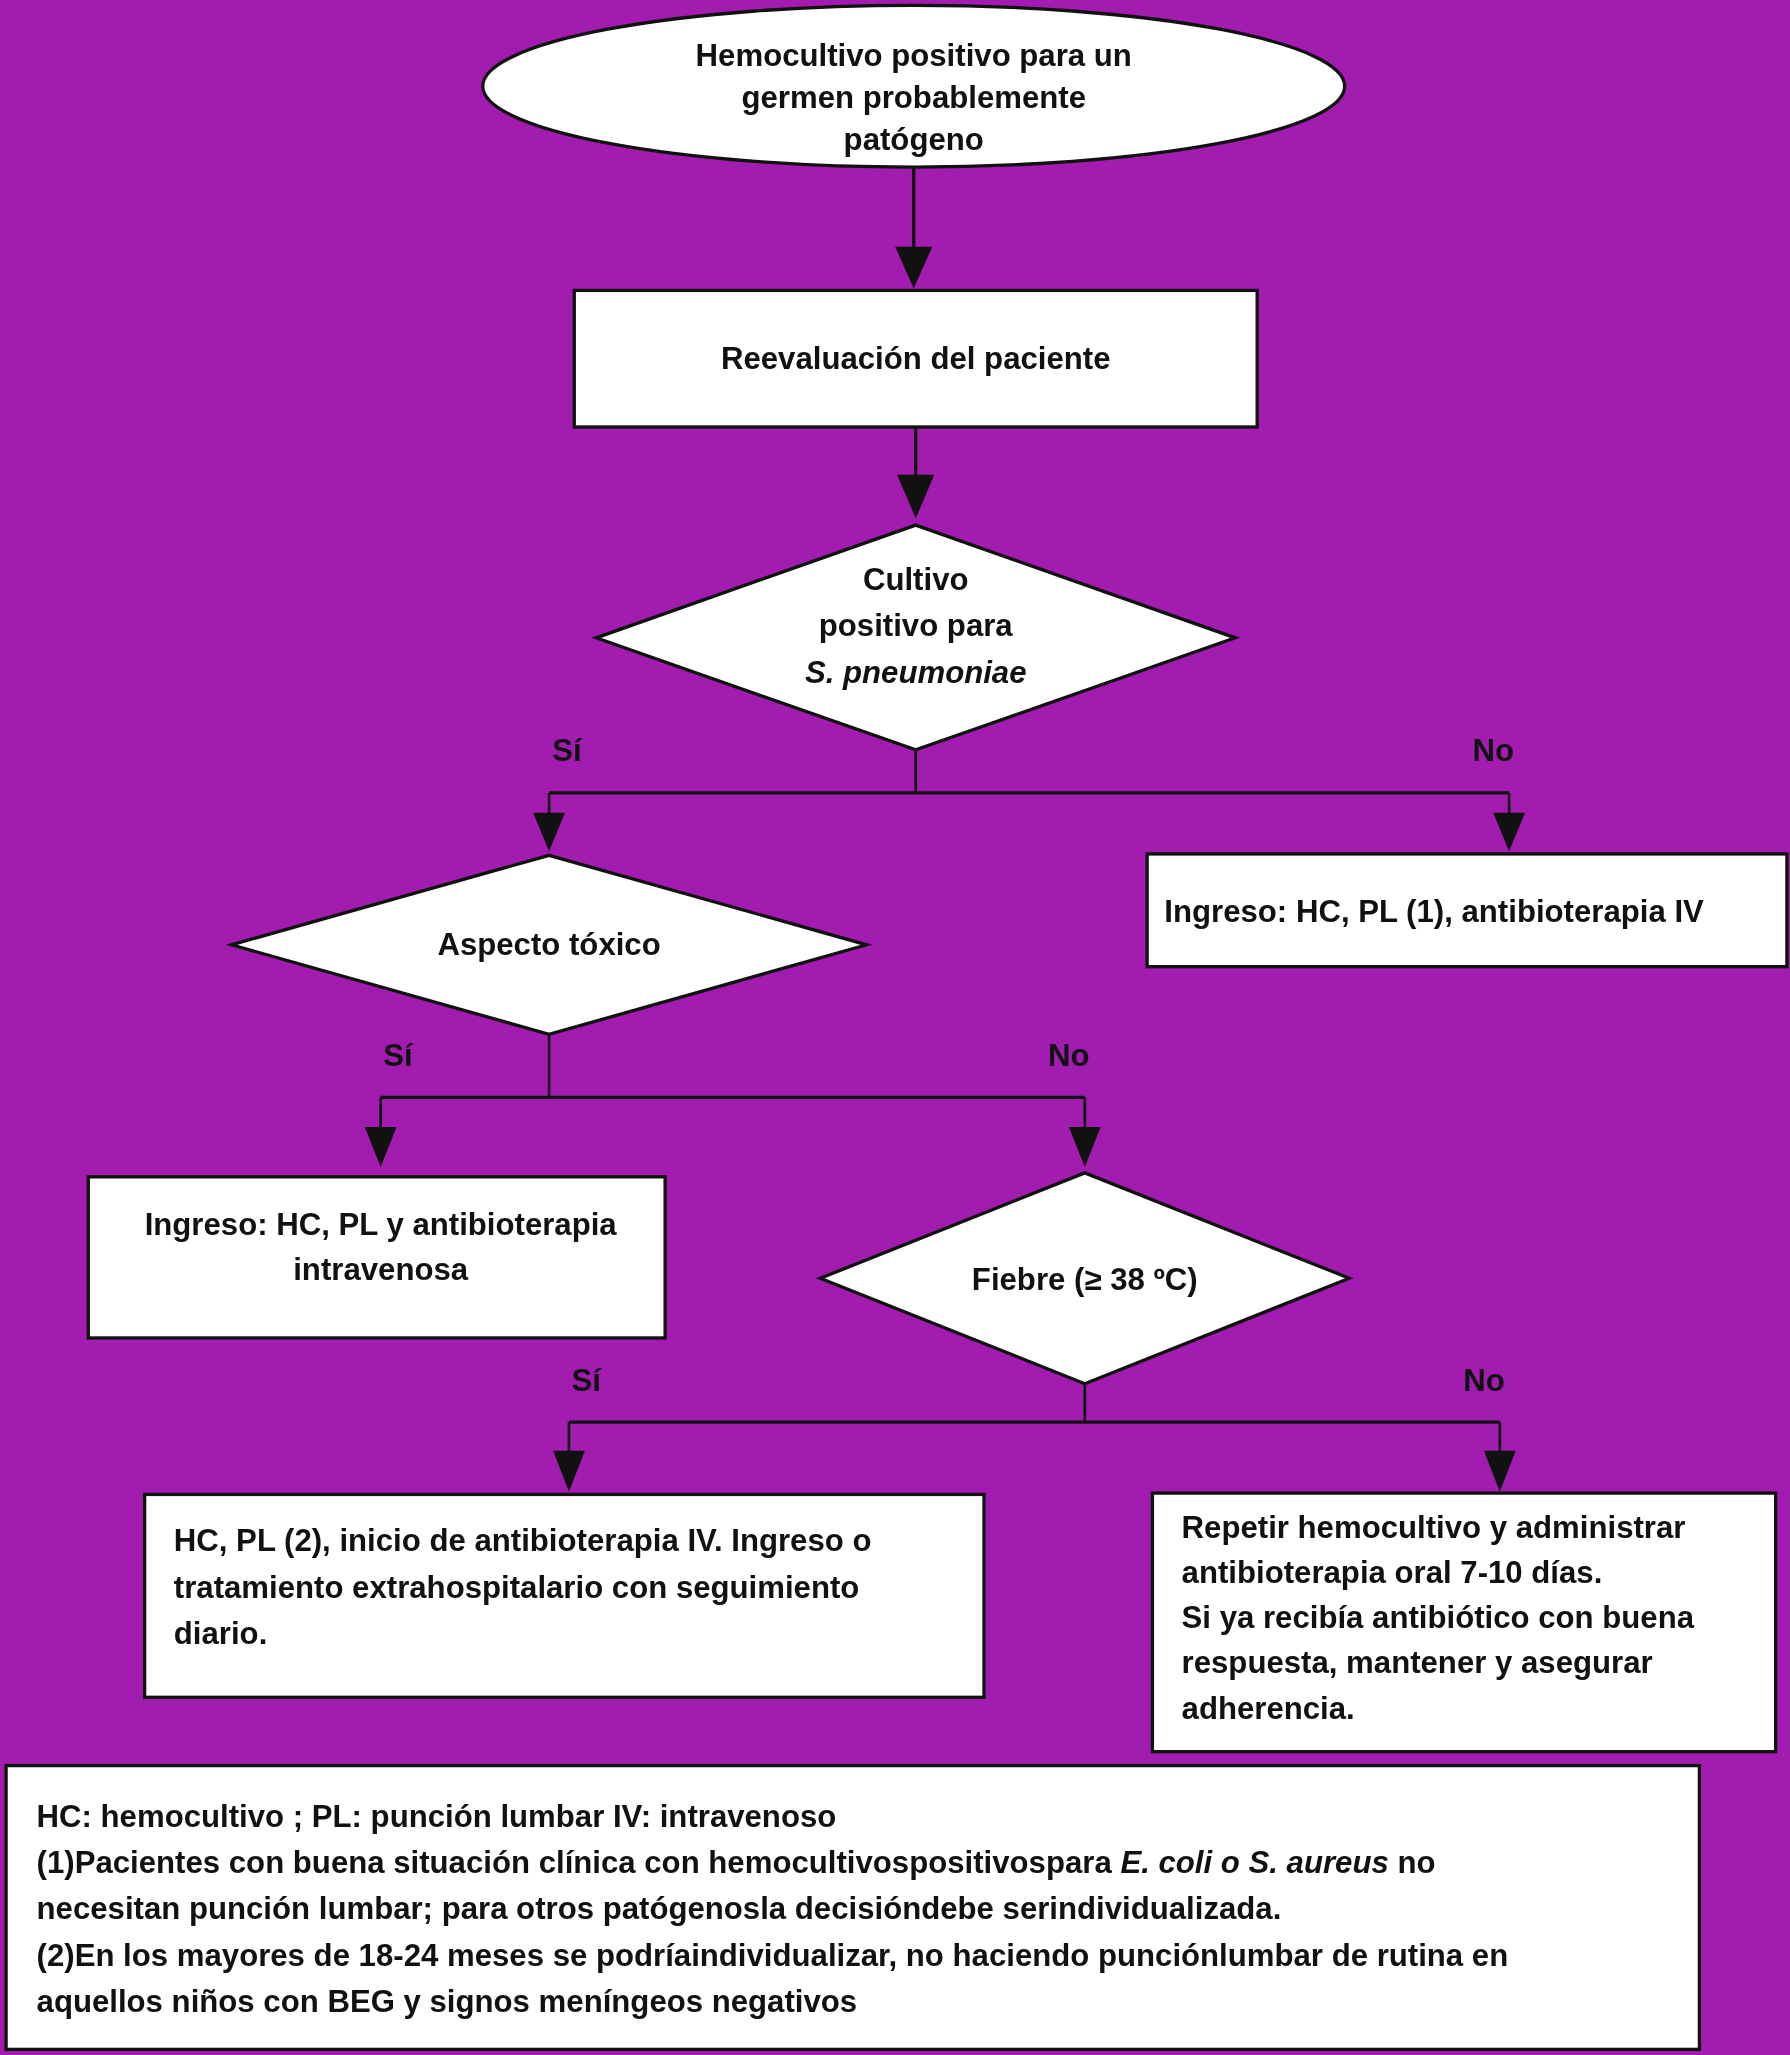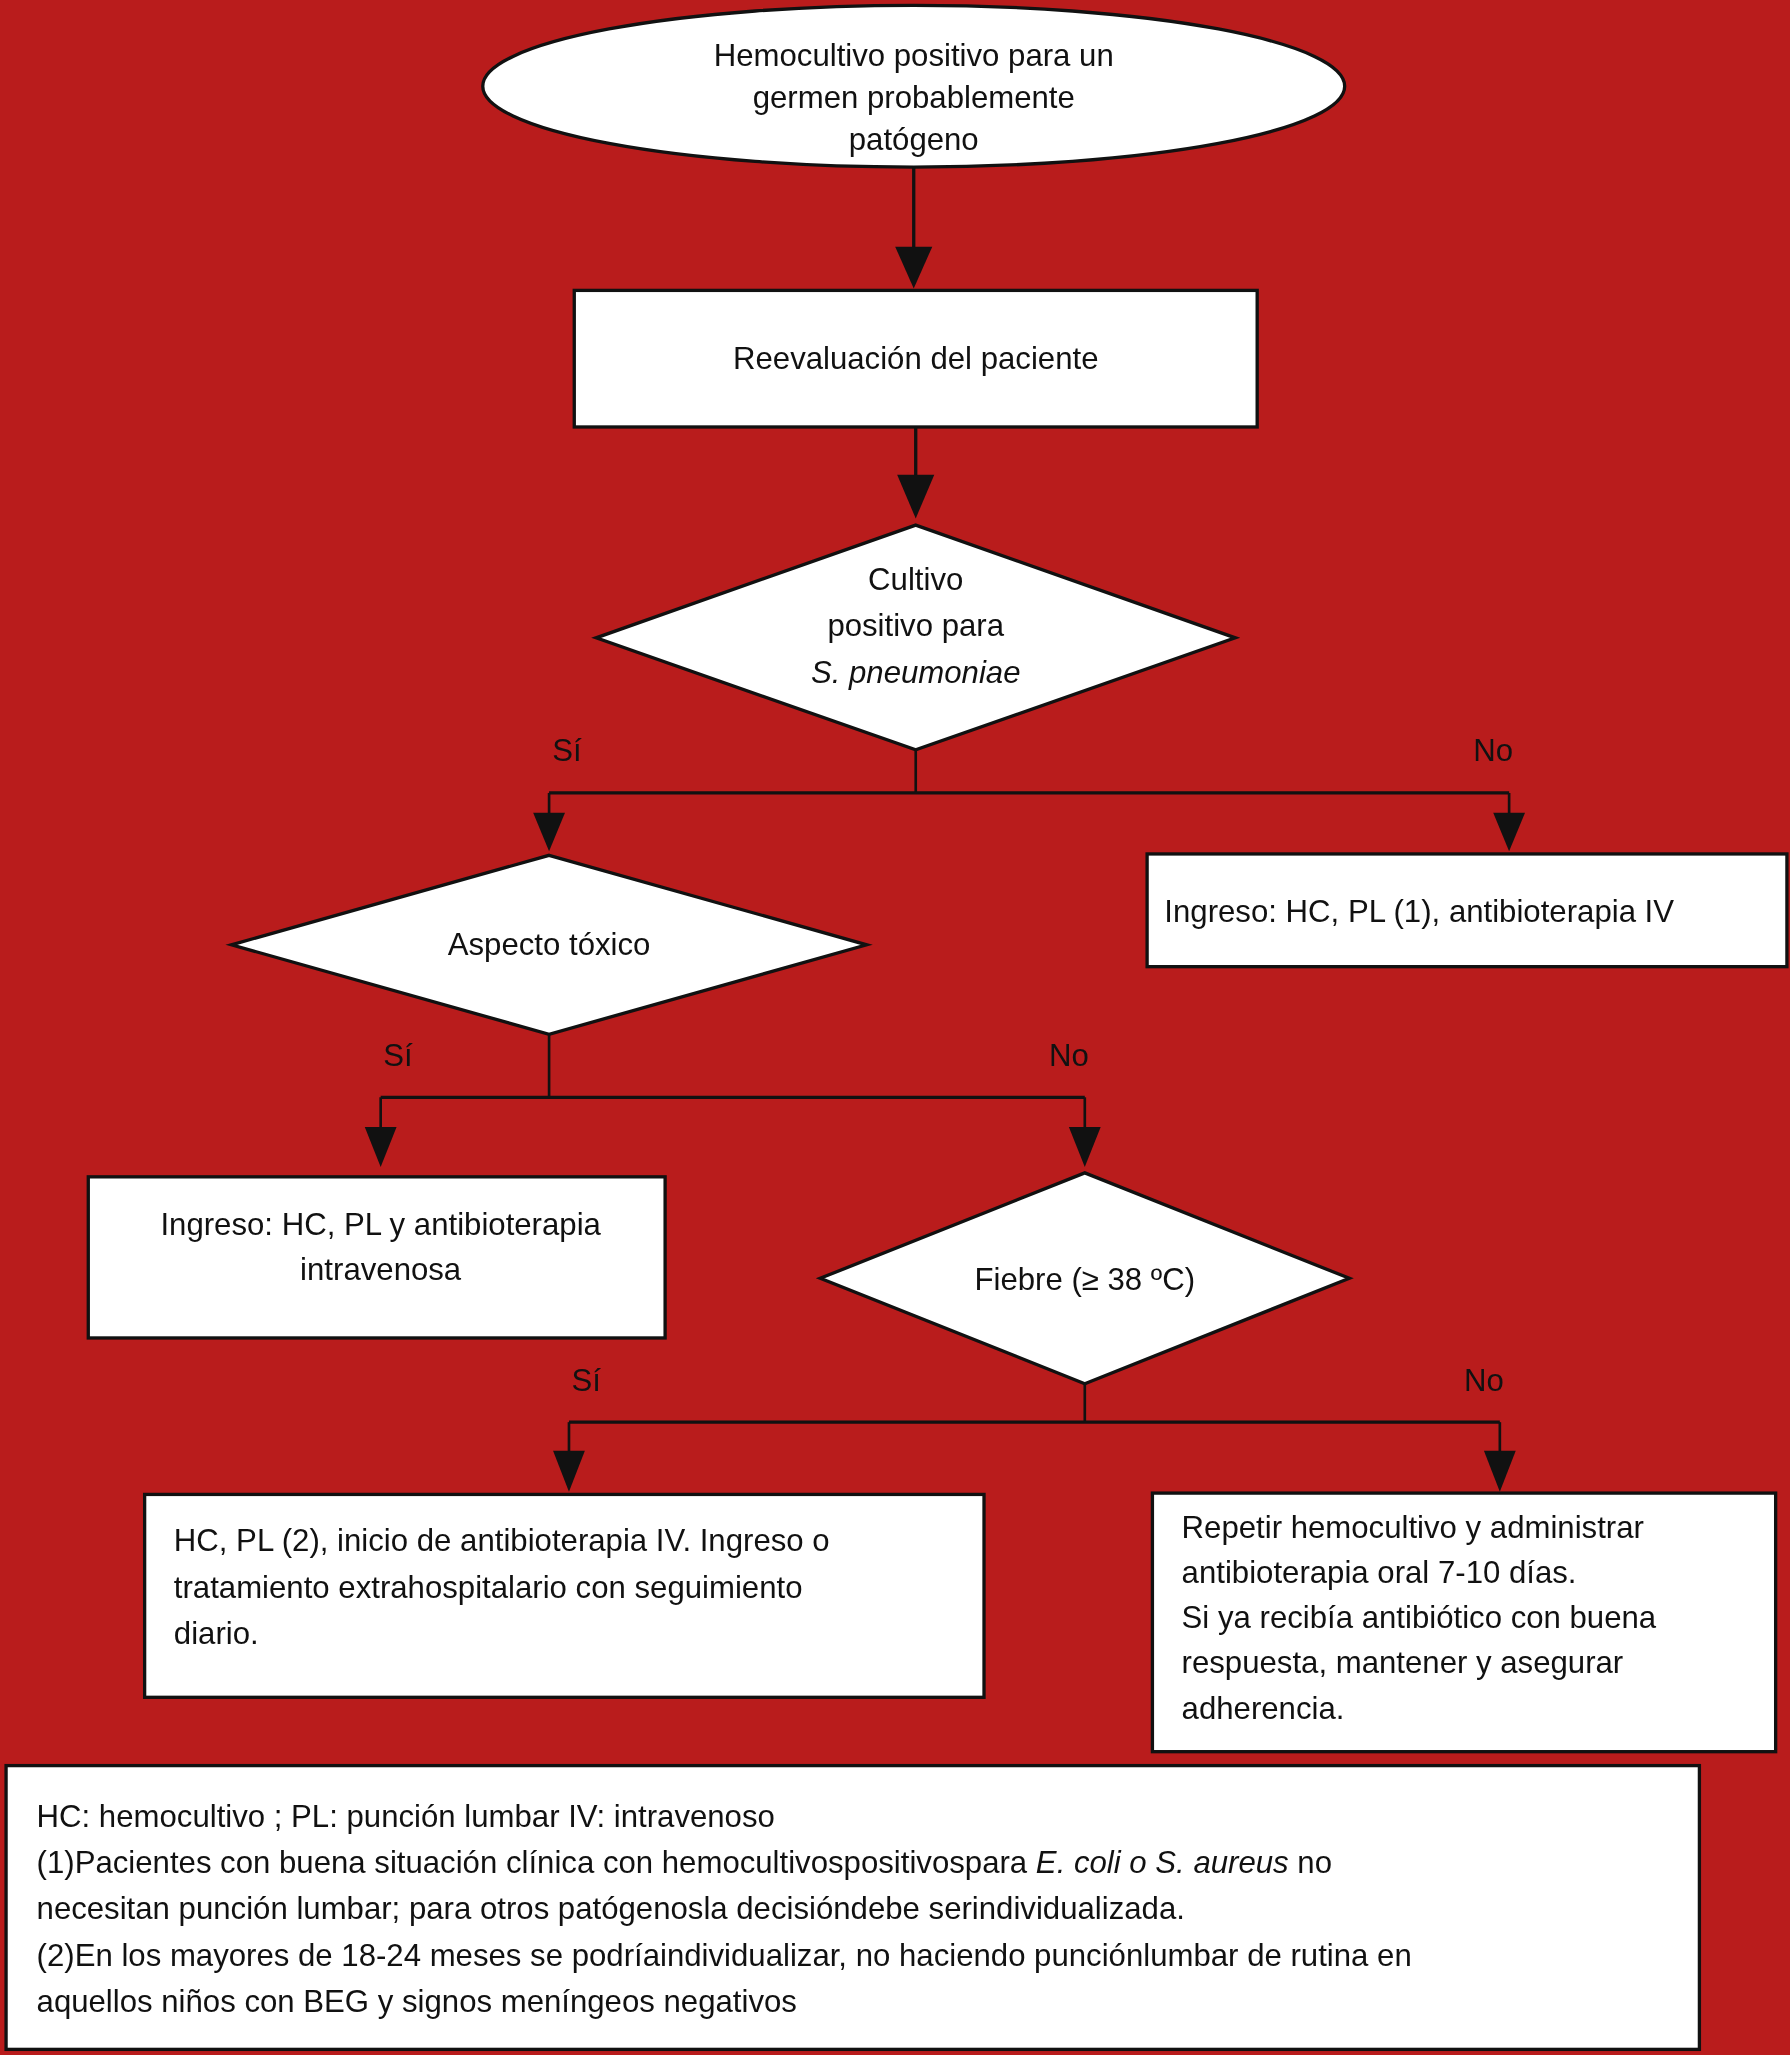--- a/index.html
+++ b/index.html
@@ -7,22 +7,23 @@
     padding: 0;
     background: #ffffff;
   }
   body {
     font-family: "Liberation Sans", "DejaVu Sans", sans-serif;
   }
   #page {
     position: relative;
     width: 1791px;
     height: 2056px;
-    background: #b91c1c;
+    background: #a21caf;
     overflow: hidden;
+    font-weight: bold;
   }
   svg#flow {
     position: absolute;
     left: 0;
     top: 0;
     width: 1791px;
     height: 2056px;
     display: block;
   }
   .shape {

